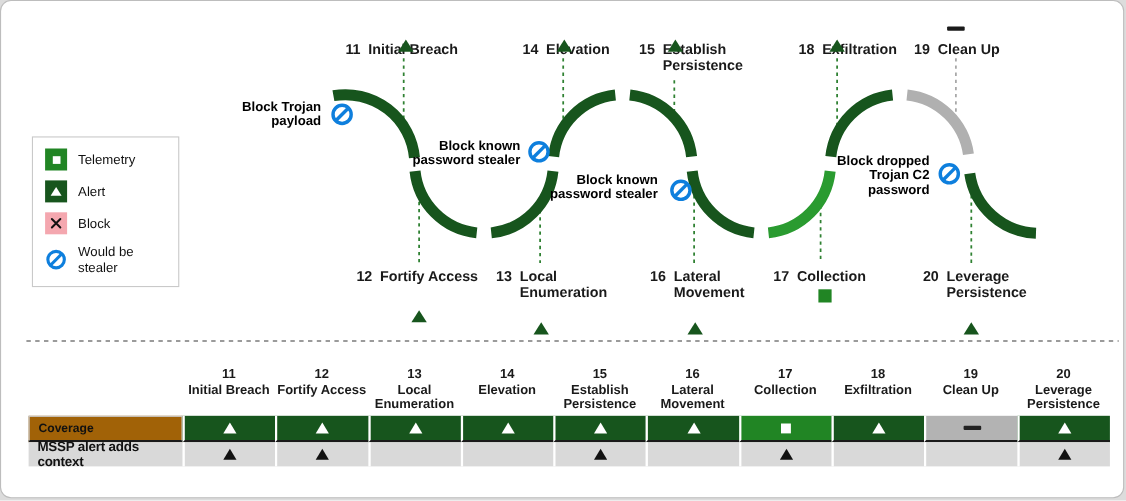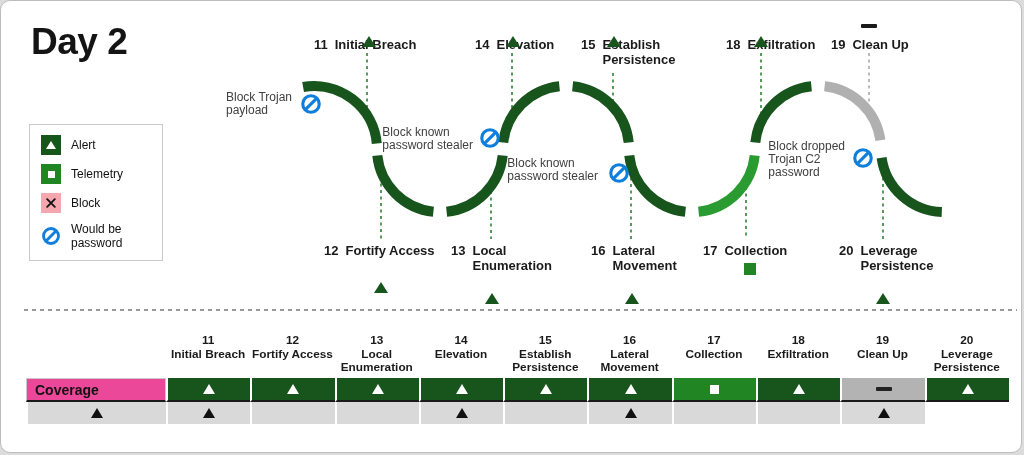--- a/index.html
+++ b/index.html
@@ -13,37 +13,36 @@
   
   #wave-svg{position:absolute;left:0;top:0;}
   
   .step-label{position:absolute;display:flex;gap:7px;font-size:13px;font-weight:700;color:#1a1a1a;line-height:15px;}
   .step-name{white-space:pre-line;}
   .marker{position:absolute;}
   .tri{width:0;height:0;border-style:solid;border-top:none;}
   .sqm{display:block;}
   .dashm{display:block;border-radius:1px;}
   
-  .callout{position:absolute;font-size:12px;font-weight:400;color:#404040;line-height:13px;white-space:pre-line;}
+  .callout{position:absolute;text-align:right;font-size:12px;font-weight:700;color:#000000;line-height:13px;white-space:pre-line;}
   .ban{position:absolute;}
   
   .grid{position:absolute;left:25px;top:331px;display:grid;grid-template-columns:140px repeat(10,84.3px);grid-template-rows:46px 24px 22px;}
   .th{text-align:center;font-size:11.8px;font-weight:700;color:#1a1a1a;line-height:13.5px;padding-top:2px;}
   .th-name{white-space:pre-line;}
   .cell{box-sizing:border-box;display:flex;align-items:center;justify-content:center;}
   .cov{border-left:2px solid #fff;border-bottom:2px solid #1a1a1a;}
-  .cov-label{background:#ec4899;border:1px solid #c9c9c9;border-bottom:2px solid #1a1a1a;justify-content:flex-start;padding-left:8px;font-weight:700;font-size:14px;color:#111;}
+  .cov-label{background:#a16207;border:1px solid #c9c9c9;border-bottom:2px solid #1a1a1a;justify-content:flex-start;padding-left:8px;font-weight:700;font-size:11px;color:#111;}
   .mssp{border-left:2px solid #fff;}
   .mssp-label{justify-content:flex-start;padding-left:8px;font-weight:700;font-size:12.2px;color:#111;letter-spacing:-0.2px;}
 </style>
 </head>
 <body>
 
 <div class="card">
-  <h1 class="title">Day 2</h1>
   <svg id="wave-svg" width="1024" height="455">
       <line x1="23" y1="309" x2="1016" y2="309" stroke="#9b9b9b" stroke-width="2" stroke-dasharray="4 4"></line>
       <line x1="366" y1="52" x2="366" y2="108" stroke="#2f8132" stroke-width="1.6" stroke-dasharray="3 3.5"></line>
       <line x1="380" y1="176" x2="380" y2="238" stroke="#2f8132" stroke-width="1.6" stroke-dasharray="3 3.5"></line>
       <line x1="490" y1="190" x2="490" y2="238" stroke="#2f8132" stroke-width="1.6" stroke-dasharray="3 3.5"></line>
       <line x1="511" y1="52" x2="511" y2="110" stroke="#2f8132" stroke-width="1.6" stroke-dasharray="3 3.5"></line>
       <line x1="612" y1="72" x2="612" y2="101" stroke="#2f8132" stroke-width="1.6" stroke-dasharray="3 3.5"></line>
       <line x1="630" y1="170" x2="630" y2="238" stroke="#2f8132" stroke-width="1.6" stroke-dasharray="3 3.5"></line>
       <line x1="745" y1="186" x2="745" y2="238" stroke="#2f8132" stroke-width="1.6" stroke-dasharray="3 3.5"></line>
       <line x1="760" y1="52" x2="760" y2="116" stroke="#2f8132" stroke-width="1.6" stroke-dasharray="3 3.5"></line>
@@ -150,51 +149,51 @@
 password</div>
       <div class="ban" style="left: 851px; top: 146px;"><span style="display: inline-flex;">
           <svg width="22" height="22" viewBox="0 0 24 24">
             <circle cx="12" cy="12" r="9" fill="#ffffff" stroke="#0e7fdd" stroke-width="3.4"></circle>
             <line x1="6.4" y1="17.6" x2="17.6" y2="6.4" stroke="#0e7fdd" stroke-width="3.4"></line>
           </svg>
         </span></div>
     </div>
   <div class="legend" id="legend-box">
       <div class="legend-item">
+        <span class="swatch" style="background: rgb(33, 133, 36);">
+          <span class="sqm" style="width: 7px; height: 7px; background: rgb(255, 255, 255);"></span>
+        </span>
+        <span>Telemetry</span>
+      </div>
+      <div class="legend-item">
         <span class="swatch" style="background: rgb(23, 85, 29);">
           <span class="tri" style="border-left: 5px solid transparent; border-right: 5px solid transparent; border-bottom: 8px solid rgb(255, 255, 255);"></span>
         </span>
         <span>Alert</span>
-      </div>
-      <div class="legend-item">
-        <span class="swatch" style="background: rgb(33, 133, 36);">
-          <span class="sqm" style="width: 7px; height: 7px; background: rgb(255, 255, 255);"></span>
-        </span>
-        <span>Telemetry</span>
       </div>
       <div class="legend-item">
         <span class="swatch" style="background: rgb(244, 167, 175);">
           <span style="display: inline-flex;">
             <svg width="14" height="14" viewBox="0 0 20 20">
               <path d="M4.5 4.5 L15.5 15.5 M15.5 4.5 L4.5 15.5" stroke="#111" stroke-width="2.6" stroke-linecap="round"></path>
             </svg>
           </span>
         </span>
         <span>Block</span>
       </div>
       <div class="legend-item">
         <span class="swatch">
           <span style="display: inline-flex;">
             <svg width="20" height="20" viewBox="0 0 24 24">
               <circle cx="12" cy="12" r="9" fill="#ffffff" stroke="#0e7fdd" stroke-width="3.4"></circle>
               <line x1="6.4" y1="17.6" x2="17.6" y2="6.4" stroke="#0e7fdd" stroke-width="3.4"></line>
             </svg>
           </span>
         </span>
-        <span>Would be password</span>
+        <span>Would be stealer</span>
       </div>
     </div>
   <div class="grid" id="table-grid">
       <div></div>
       <div class="th">
         <div class="th-num">11</div>
         <div class="th-name">Initial Breach</div>
       </div>
       <div class="th">
         <div class="th-num">12</div>
@@ -260,20 +259,21 @@
       </div>
       <div class="cell cov" style="background: rgb(23, 85, 29);">
         <span class="tri" style="border-left: 6.5px solid transparent; border-right: 6.5px solid transparent; border-bottom: 10px solid rgb(255, 255, 255);"></span>
       </div>
       <div class="cell cov" style="background: rgb(179, 179, 179);">
         <span class="dashm" style="width: 16px; height: 3.5px; background: rgb(34, 34, 34);"></span>
       </div>
       <div class="cell cov" style="background: rgb(23, 85, 29);">
         <span class="tri" style="border-left: 6.5px solid transparent; border-right: 6.5px solid transparent; border-bottom: 10px solid rgb(255, 255, 255);"></span>
       </div>
+      <div class="cell mssp-label" style="background: rgb(217, 217, 217);">MSSP alert adds context</div>
       <div class="cell mssp" style="background: rgb(217, 217, 217);">
         <span class="tri" style="border-left: 6px solid transparent; border-right: 6px solid transparent; border-bottom: 10px solid rgb(17, 17, 17);"></span>
       </div>
       <div class="cell mssp" style="background: rgb(217, 217, 217);">
         <span class="tri" style="border-left: 6px solid transparent; border-right: 6px solid transparent; border-bottom: 10px solid rgb(17, 17, 17);"></span>
       </div>
       <div class="cell mssp" style="background: rgb(217, 217, 217);"></div>
       <div class="cell mssp" style="background: rgb(217, 217, 217);"></div>
       <div class="cell mssp" style="background: rgb(217, 217, 217);">
         <span class="tri" style="border-left: 6px solid transparent; border-right: 6px solid transparent; border-bottom: 10px solid rgb(17, 17, 17);"></span>

